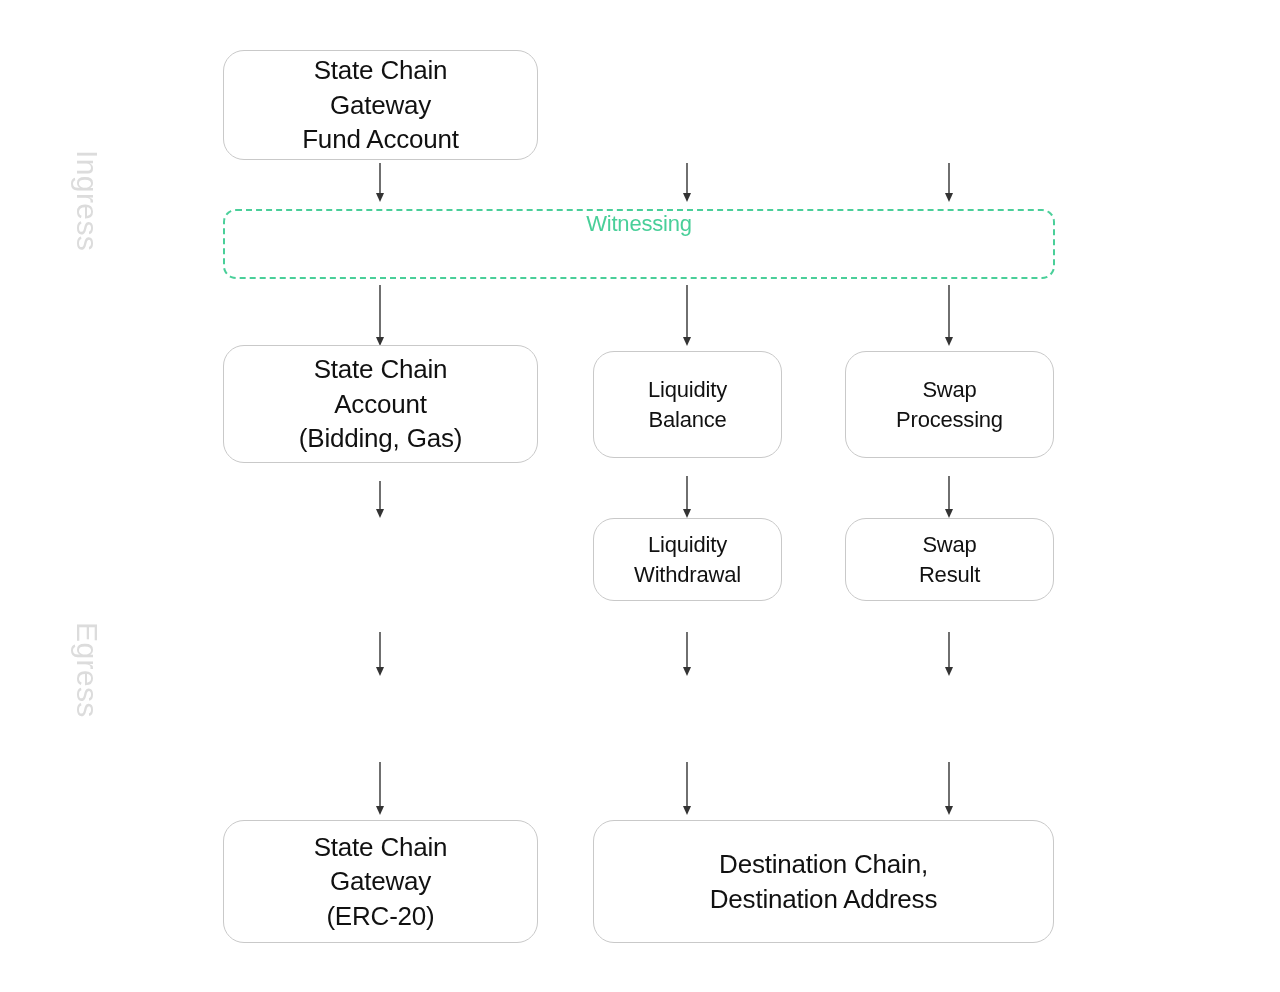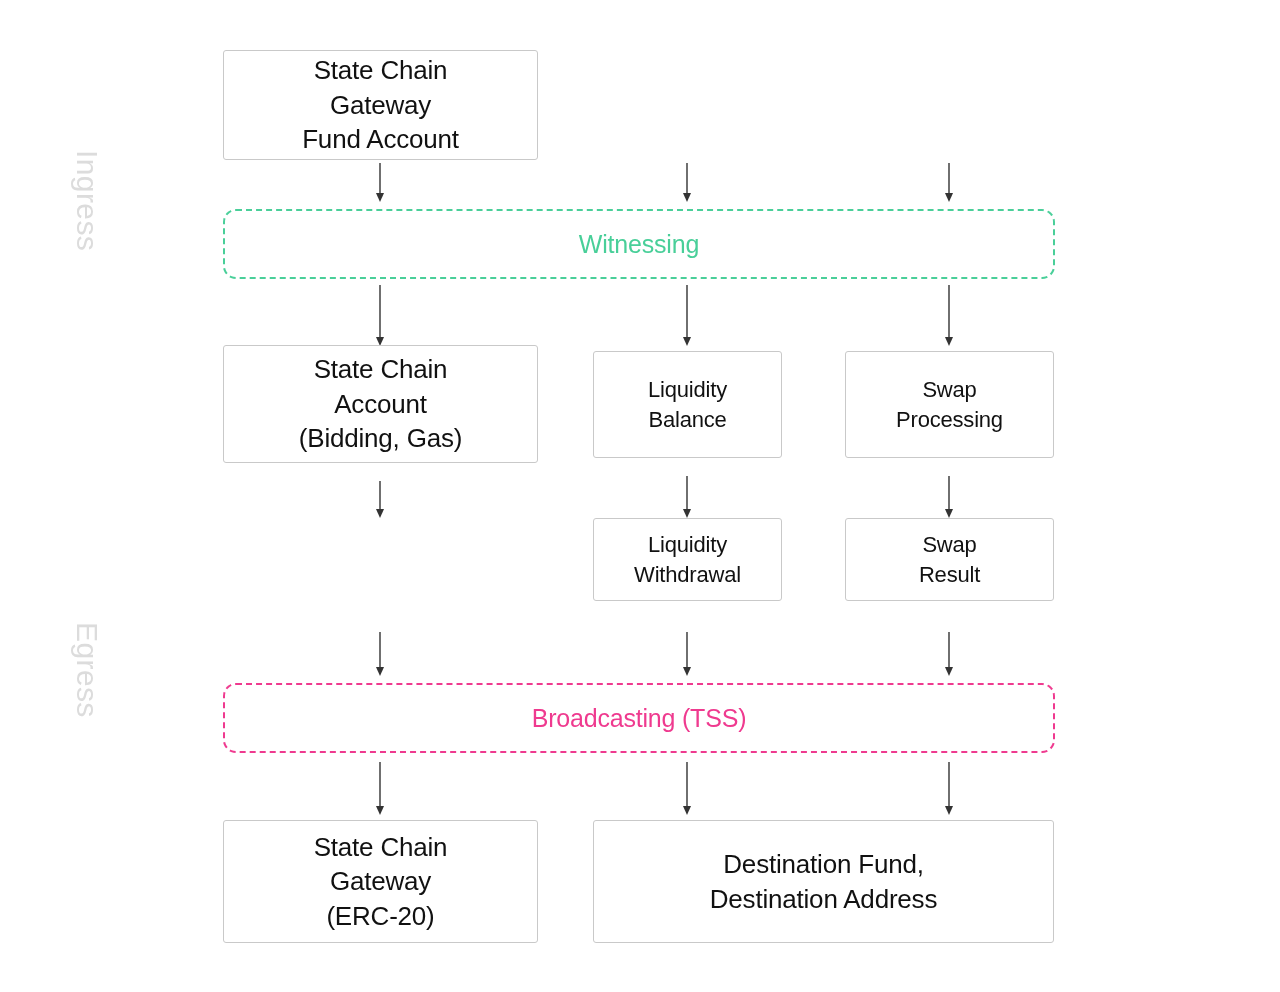--- a/index.html
+++ b/index.html
@@ -18,21 +18,21 @@
     height: 992px;
     background: #ffffff;
     overflow: hidden;
   }
 
   
   .node {
     position: absolute;
     box-sizing: border-box;
     border: 1.5px solid #c9c9c9;
-    border-radius: 3px;
+    border-radius: 21px;
     background: #ffffff;
     display: flex;
     align-items: center;
     justify-content: center;
     text-align: center;
     color: #111111;
     font-size: 26px;
     line-height: 1.33;
     letter-spacing: -0.2px;
     white-space: pre-line;
@@ -42,23 +42,22 @@
 
   
   .band {
     position: absolute;
     box-sizing: border-box;
     border-width: 2px;
     border-style: dashed;
     border-radius: 13px;
     background: transparent;
     display: flex;
-    align-items: center;
     justify-content: center;
-    font-size: 25px;
+    font-size: 22px;
     letter-spacing: -0.2px;
   }
   .band-label {
     background: #ffffff;
     padding: 0 10px;
   }
   .band.witnessing { border-color: #49cf99; color: #49cf99; }
   .band.broadcasting { border-color: #ef3a8f; color: #ef3a8f; }
 
   
@@ -180,23 +179,20 @@
       <path d="M7 44 L3 35 L11 35 Z" fill="#333333"></path>
     </svg>
   </div>
   <div class="arrow" style="left:942px; top:632px;">
     <svg width="14" height="45" viewBox="0 0 14 45">
       <line x1="7" y1="0" x2="7" y2="37" stroke="#333333" stroke-width="1.4"></line>
       <path d="M7 44 L3 35 L11 35 Z" fill="#333333"></path>
     </svg>
   </div>
 
-  <div class="band broadcasting" style="left:223px; top:683px; width:832px; height:70px;">
-    <span class="band-label">Broadcasting (TSS)</span>
-  </div>
 
   <div class="arrow" style="left:373px; top:762px;">
     <svg width="14" height="54" viewBox="0 0 14 54">
       <line x1="7" y1="0" x2="7" y2="46" stroke="#333333" stroke-width="1.4"></line>
       <path d="M7 53 L3 44 L11 44 Z" fill="#333333"></path>
     </svg>
   </div>
   <div class="arrow" style="left:680px; top:762px;">
     <svg width="14" height="54" viewBox="0 0 14 54">
       <line x1="7" y1="0" x2="7" y2="46" stroke="#333333" stroke-width="1.4"></line>
@@ -207,16 +203,16 @@
     <svg width="14" height="54" viewBox="0 0 14 54">
       <line x1="7" y1="0" x2="7" y2="46" stroke="#333333" stroke-width="1.4"></line>
       <path d="M7 53 L3 44 L11 44 Z" fill="#333333"></path>
     </svg>
   </div>
 
   <div class="node" style="left:223px; top:820px; width:315px; height:123px;">State Chain
 Gateway
 (ERC-20)</div>
 
-  <div class="node" style="left:593px; top:820px; width:461px; height:123px;">Destination Fund,
+  <div class="node" style="left:593px; top:820px; width:461px; height:123px;">Destination Chain,
 Destination Address</div>
 
 </div>
 
 </body></html>

